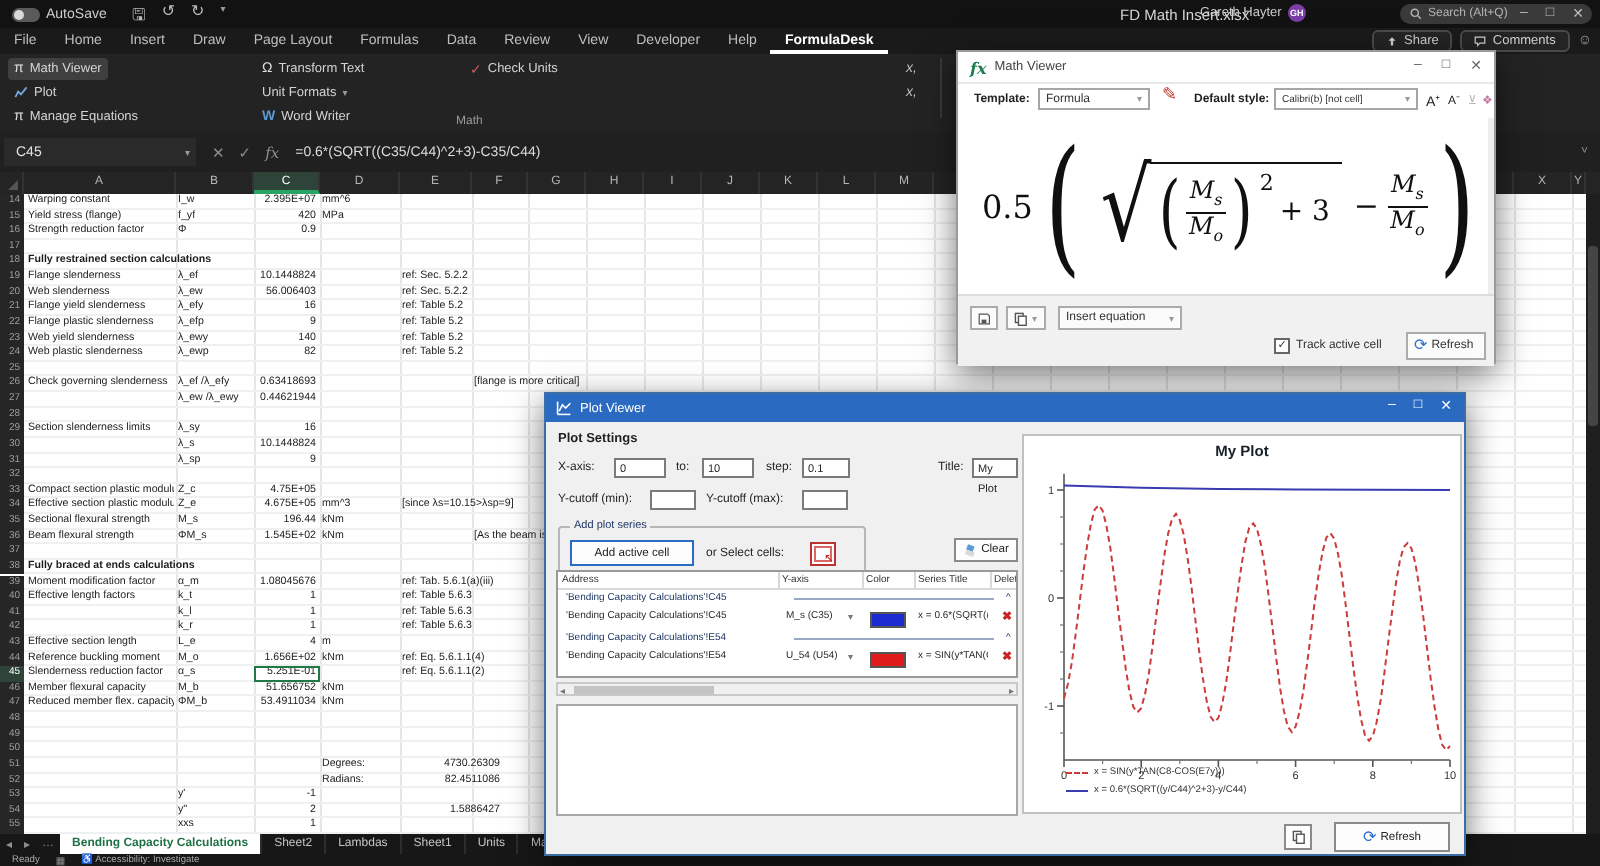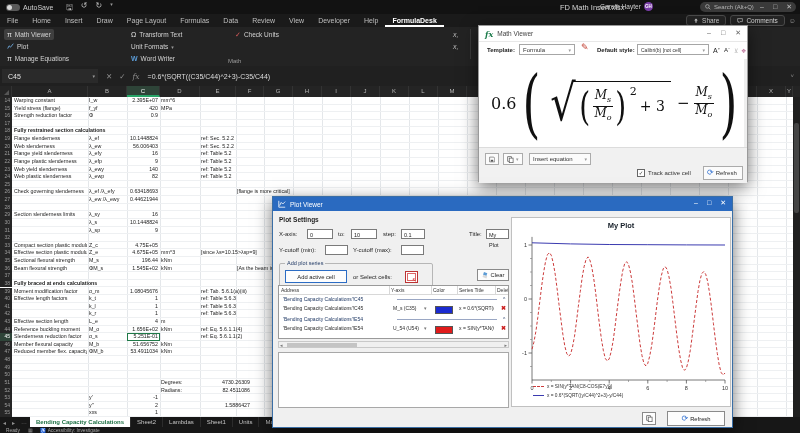--- a/index.html
+++ b/index.html
@@ -618,21 +618,21 @@
         <span class="caret">▾</span>
       </div>
       <span style="position:absolute;left:234px;font-size:7px;">A⁺</span>
       <span style="position:absolute;left:245px;font-size:6px;">A⁻</span>
       <span style="position:absolute;left:255px;color:#b5b5b5;">⊻</span>
       <span style="position:absolute;left:262px;color:#c27ba0;">❖</span>
     </div>
 
     <div class="abs mv-eq-area">
       <div class="eq">
-        <span class="coef">0.6</span>
+        <span class="coef">0.5</span>
         <span class="bigp">(</span>
         <span class="sqrt">
           <span class="radical">√</span>
           <span class="radicand">
             <span class="midp">(</span>
             <span class="frac">
               <span class="num"><i>M</i><sub>s</sub></span>
               <span class="den"><i>M</i><sub>o</sub></span>
             </span>
             <span class="midp">)</span>

